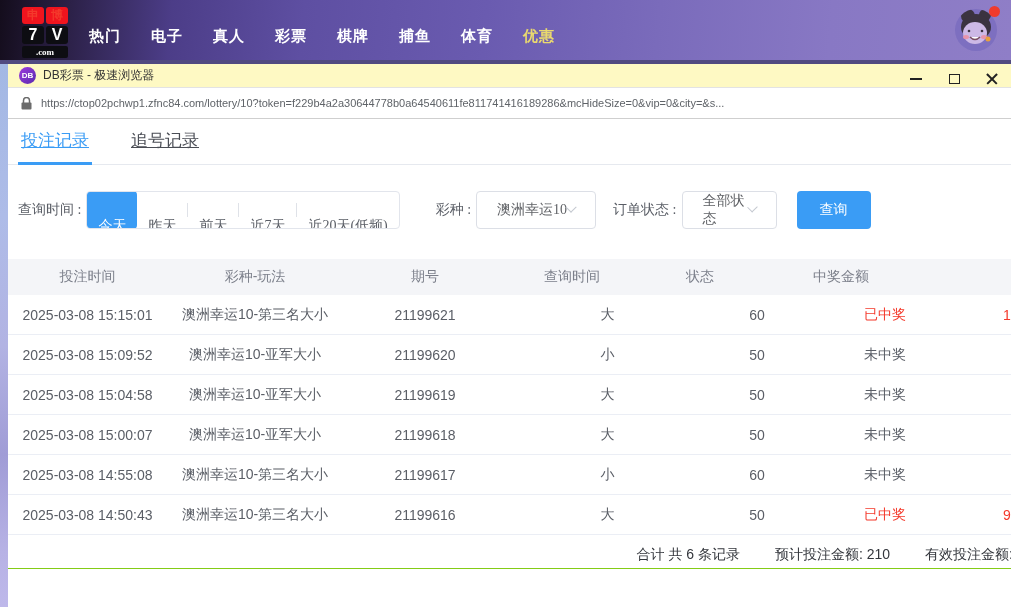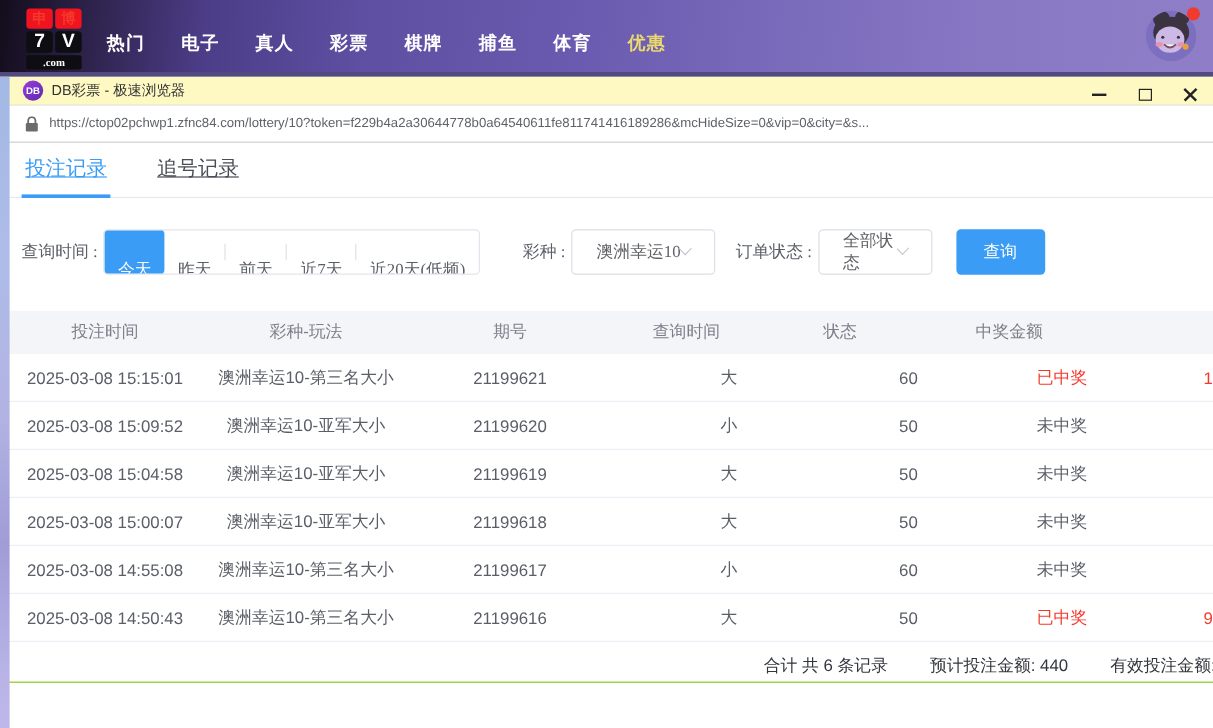--- a/index.html
+++ b/index.html
@@ -250,17 +250,17 @@
       <span class="c c3">21199616</span>
       <span class="c c4">大</span>
       <span class="c c5">50</span>
       <span class="c c6 red">已中奖</span>
       <span class="c c7 win-val">9</span>
     </div>
   </div>
 
   <div class="summary">
     <span>合计 共 6 条记录</span>
-    <span>预计投注金额: 440</span>
+    <span>预计投注金额: 210</span>
     <span>有效投注金额:</span>
   </div>
 
 </div>
 
 </body></html>

